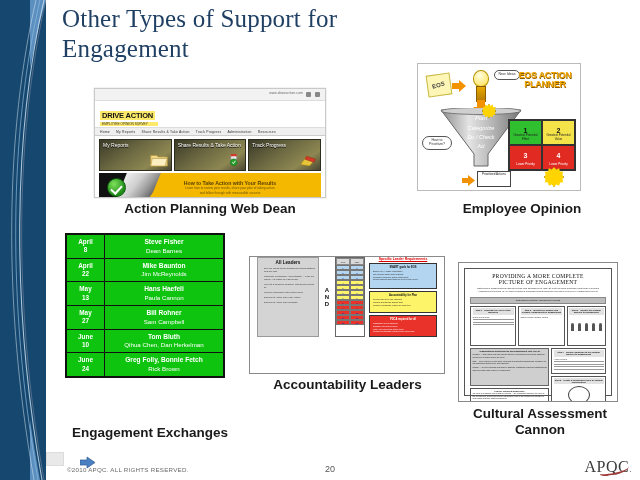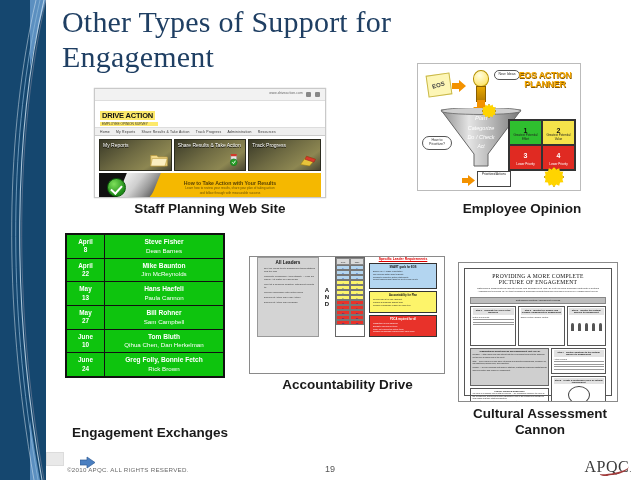--- a/index.html
+++ b/index.html
@@ -26,21 +26,21 @@
   #left-band .lightcol {
     position:absolute; left:30px; top:0; width:16px; height:480px;
     background:#5b8fc0;
   }
   #left-band svg { position:absolute; left:0; top:0; }
 
   
   #title {
     position:absolute; left:62px; top:4px; width:470px;
     font-family:"Liberation Serif", serif;
-    font-size:30px; line-height:1.18;
+    font-size:25px; line-height:1.18;
     color:#1f3f63; letter-spacing:0.2px;
   }
 
   
   .imgframe { position:absolute; background:#fff; }
 
   .caption {
     position:absolute; text-align:center;
     font-family:"Liberation Sans", sans-serif;
     font-weight:bold; color:#1a1a1a;
@@ -435,21 +435,21 @@
       <div id="da-check"></div>
     </div>
     <div class="btext">
       <span class="bt1">How to Take Action with Your Results</span>
       <span class="bt2">Learn how to review your results, share your plan of taking action</span>
       <span class="bt2">and follow through with measurable success</span>
     </div>
   </div>
 
 </div>
-<div class="caption" id="cap-action">Staff Planning Web Site</div>
+<div class="caption" id="cap-action">Action Planning Web Dean</div>
 
 <div class="imgframe" id="eos">
   <div class="note"></div>
   <svg style="position:absolute;left:34px;top:16px;" width="14" height="12" viewBox="0 0 14 12">
     <path d="M0 3 h7 V0 l7 6 l-7 6 V9 H0 Z" fill="#f39200"></path>
   </svg>
   <div class="bulb"></div>
   <div class="bulb-base"></div>
   <div class="cloud" style="left:76px;top:6px;width:26px;">
     <span>New Ideas</span>
@@ -666,21 +666,21 @@
       <div class="am-card am-red">
         <span class="cap">PDCA required for all</span>
         <span class="ln">Mandatory review cadence</span>
         <span class="ln">Escalate unresolved items</span>
         <span class="ln">Close out completed action items</span>
         <span class="ln">Confirm measurable improvement each cycle</span>
       </div>
     </div>
   </div>
 </div>
-<div class="caption" id="cap-accm">Accountability Drive</div>
+<div class="caption" id="cap-accm">Accountability Leaders</div>
 
 <div class="imgframe" id="cultdoc">
   <div id="cd-inner">
     <div id="cd-t1">PROVIDING A MORE COMPLETE</div>
     <div id="cd-t2">PICTURE OF ENGAGEMENT</div>
     <div id="cd-sub">Caterpillar's Organizational Effectiveness and Engagement (OE+E) unit provides business units with a Cultural Assessment Process (CAP) that enhances business results through increased employee engagement levels.</div>
     <div id="cd-bar">Caterpillar's Cultural Assessment Process</div>
     <div id="cd-steps">
       <div class="cd-box" style="flex:1.2;">
         <span class="bt">Step 1 - Translate the Voice of the Business</span>
@@ -742,17 +742,17 @@
 <div class="caption" id="cap-cult">
   <div>Cultural Assessment</div>
   <div>Cannon</div>
 </div>
 
 <div id="footer-bar"></div>
 <svg id="footer-arrow" viewBox="0 0 16 13">
   <path d="M0 4 h7 V1 l8 5.5 l-8 5.5 V9 H0 Z" fill="#4a7fc1" stroke="#2f5d96" stroke-width=".7"></path>
 </svg>
 <div id="footer-copy">©2010 APQC.  ALL RIGHTS RESERVED.</div>
-<div id="footer-page">19</div>
+<div id="footer-page">20</div>
 <div id="apqc-logo">
   <span>APQC</span><span class="dot">.</span>
   <span class="sw"></span>
 </div>
 
 </body></html>

